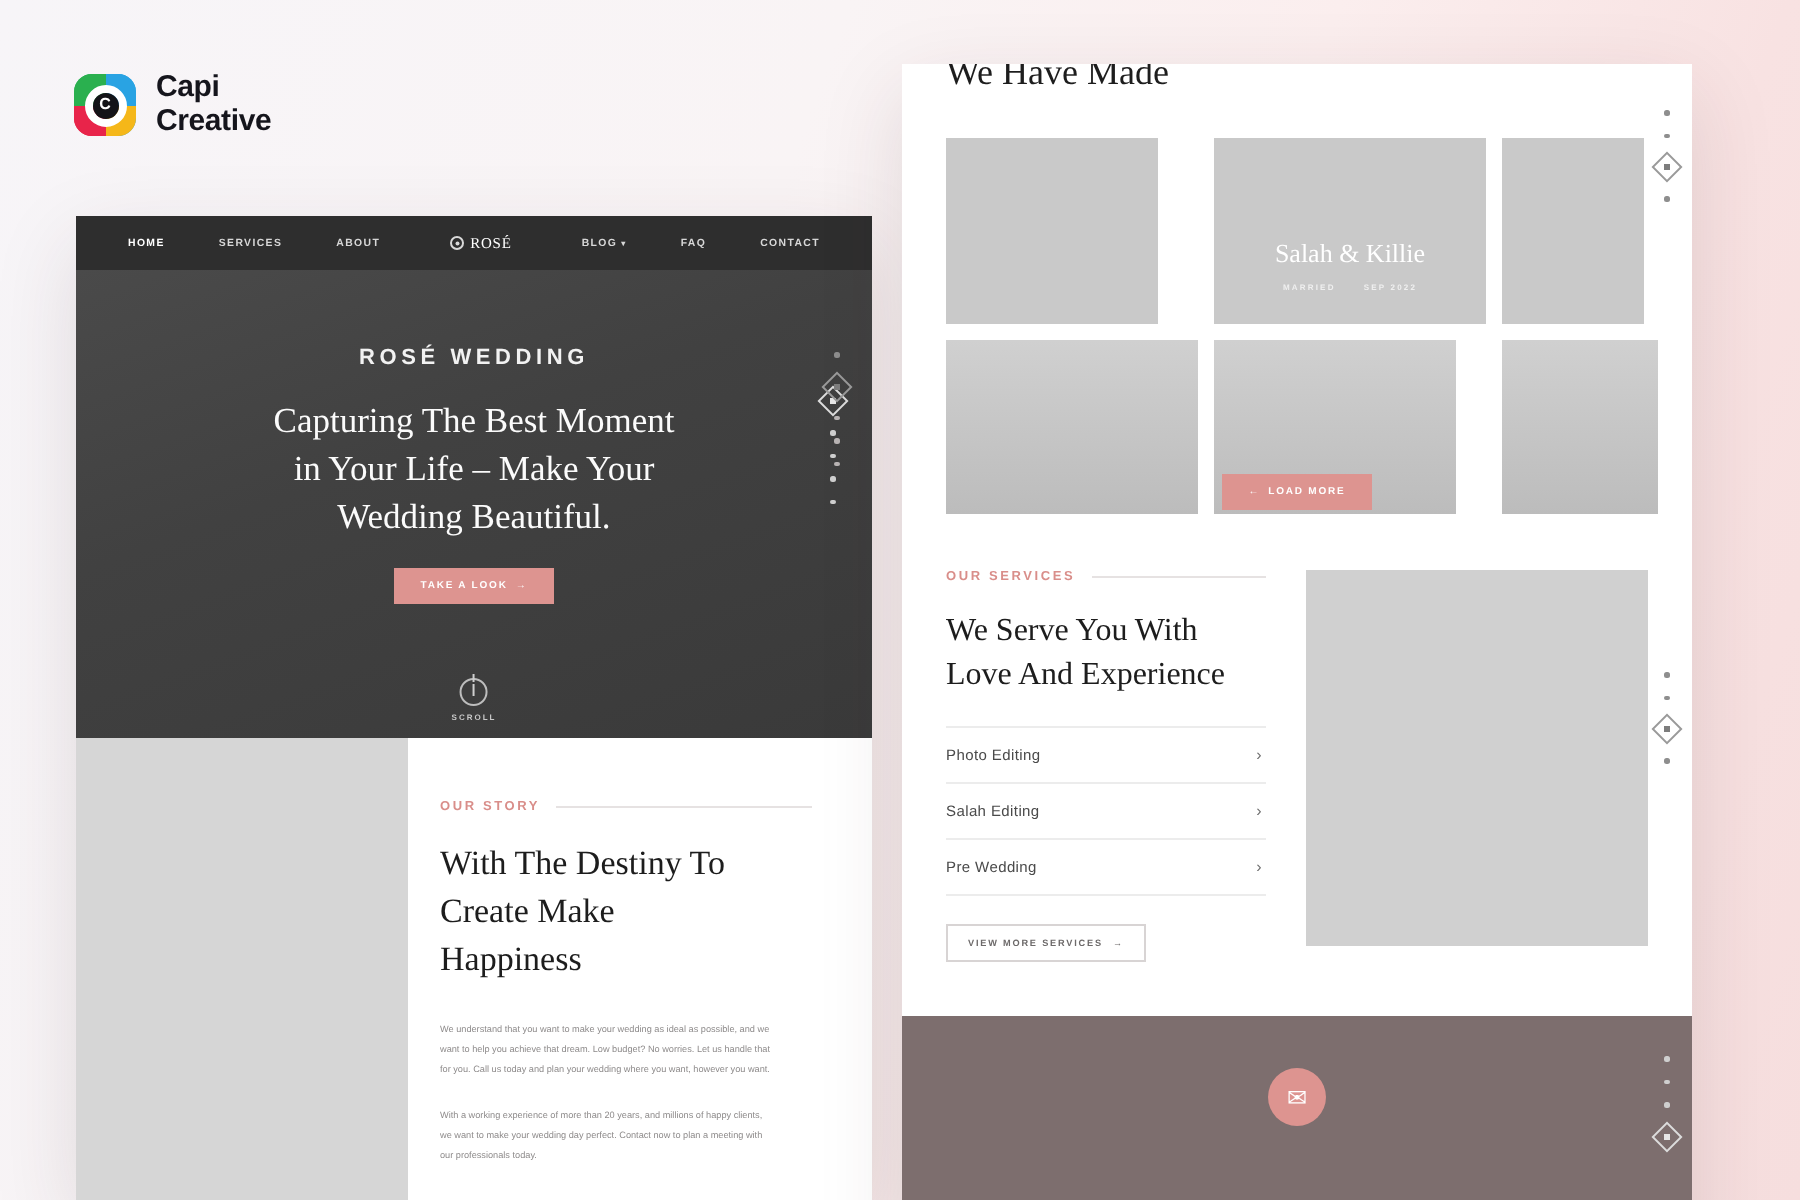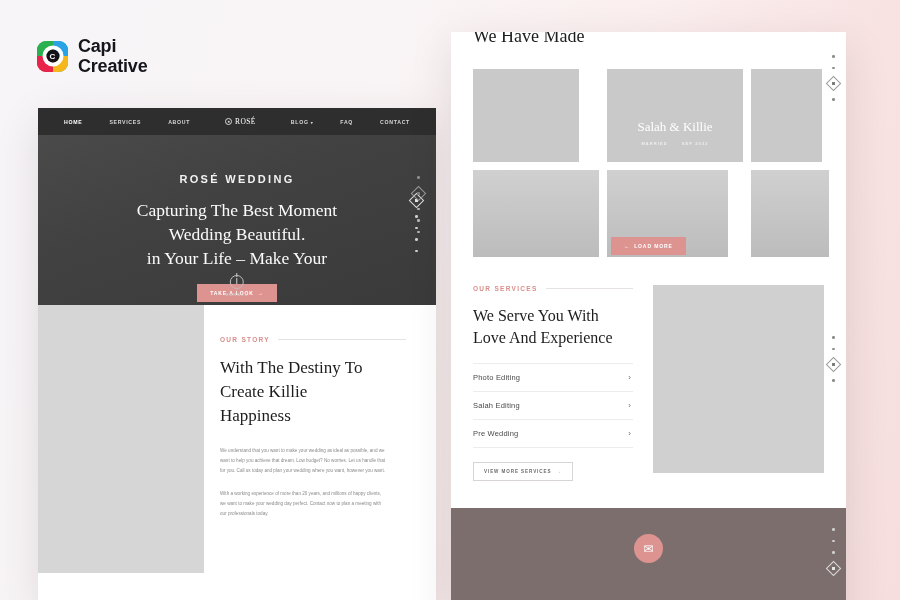--- a/index.html
+++ b/index.html
@@ -29,21 +29,21 @@
     position:absolute;left:50%;top:50%;transform:translate(-50%,-50%);
     width:21px;height:21px;border-radius:50%;
     border:4px solid #ffffff;box-sizing:border-box;
   }
   .logo-c{
     position:absolute;left:50%;top:50%;transform:translate(-50%,-50%);
     width:13px;height:13px;border-radius:50%;background:#141418;
     display:flex;align-items:center;justify-content:center;
     color:#fff;font-size:8px;font-weight:700;line-height:1;
   }
-  .brand-text{font-size:18px;font-weight:700;color:#15151c;line-height:1.12;letter-spacing:-.2px;}
+  .brand-text{font-size:15px;font-weight:700;color:#15151c;line-height:1.12;letter-spacing:-.2px;}
 
   
   .panel-left{
     position:absolute;left:38px;top:108px;width:398px;height:492px;
     background:#ffffff;box-shadow:0 14px 40px rgba(60,40,50,.13);overflow:hidden;
   }
   .nav{
     height:27px;background:#2e2e2e;display:flex;align-items:center;
     justify-content:space-between;padding:0 26px;box-sizing:border-box;
   }
@@ -59,21 +59,21 @@
   }
   .nav-logo .ring:after{
     content:"";position:absolute;left:50%;top:50%;transform:translate(-50%,-50%);
     width:2.5px;height:2.5px;border-radius:50%;background:#d9d9d9;
   }
   .nav-logo .word{font-family:"Liberation Serif", serif;font-size:7.5px;letter-spacing:.4px;}
   .caret{font-size:4px;margin-left:2px;}
 
   
   .hero{
-    height:170px;background:linear-gradient(160deg,#4a4a4a 0%,#414141 40%,#3a3a3a 100%);
+    height:234px;background:linear-gradient(160deg,#4a4a4a 0%,#414141 40%,#3a3a3a 100%);
     display:flex;flex-direction:column;align-items:center;justify-content:flex-start;
     padding-top:38px;box-sizing:border-box;position:relative;
   }
   .hero-kicker{
     color:#f2f2f2;font-size:11px;font-weight:700;letter-spacing:2.3px;margin-bottom:13px;
   }
   .hero-title{
     font-family:"Liberation Serif", serif;color:#fbfbfb;font-size:17.5px;line-height:1.38;
     text-align:center;font-weight:400;
   }
@@ -228,22 +228,22 @@
         </span>
         <span class="nav-link">FAQ</span>
         <span class="nav-link">CONTACT</span>
       </div>
     </div>
 
     <div class="hero">
       <div class="hero-kicker">ROSÉ WEDDING</div>
       <div class="hero-title">
         <div>Capturing The Best Moment</div>
+        <div>in Your Life – Make Your</div>
         <div>Wedding Beautiful.</div>
-        <div>in Your Life – Make Your</div>
       </div>
       <button class="btn-pink">
         <span>TAKE A LOOK</span>
         <span>→</span>
       </button>
       <div class="scroll-ind">
         <span class="scroll-circ"></span>
         <span class="scroll-label">SCROLL</span>
       </div>
       <div class="rail on-dark" style="right:14px;top:60px;">
@@ -257,21 +257,21 @@
 
     <div class="story">
       <div class="story-img"></div>
       <div class="story-body">
         <div class="eyebrow-row">
           <span class="eyebrow">OUR STORY</span>
           <span class="eyebrow-line"></span>
         </div>
         <h2 class="story-h2">
           <span>With The Destiny To</span><br>
-          <span>Create Killie</span><br>
+          <span>Create Make</span><br>
           <span>Happiness</span>
         </h2>
         <p class="story-p">We understand that you want to make your wedding as ideal as possible, and we want to help you achieve that dream. Low budget? No worries. Let us handle that for you. Call us today and plan your wedding where you want, however you want.</p>
         <p class="story-p">With a working experience of more than 20 years, and millions of happy clients, we want to make your wedding day perfect. Contact now to plan a meeting with our professionals today.</p>
       </div>
       <div class="rail" style="right:12px;top:68px;">
         <span class="dot dark"></span>
         <span class="diamond"></span>
         <span class="dot"></span>
         <span class="dot"></span>

